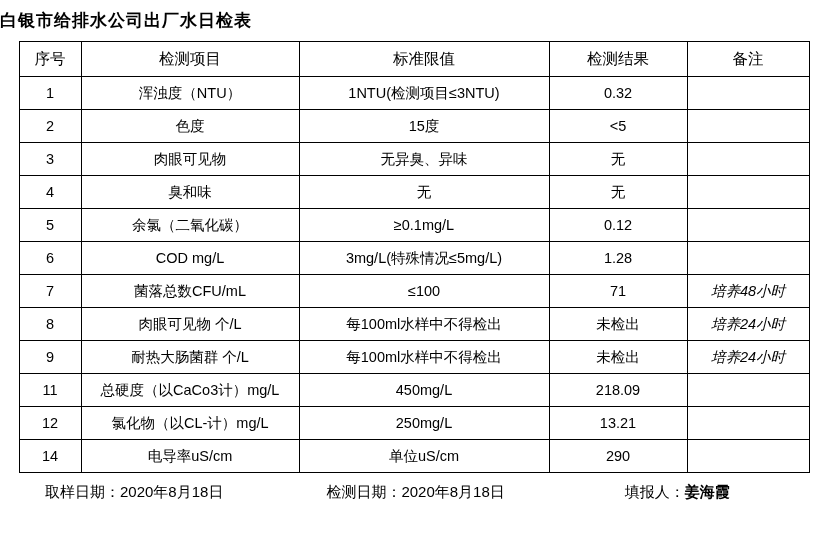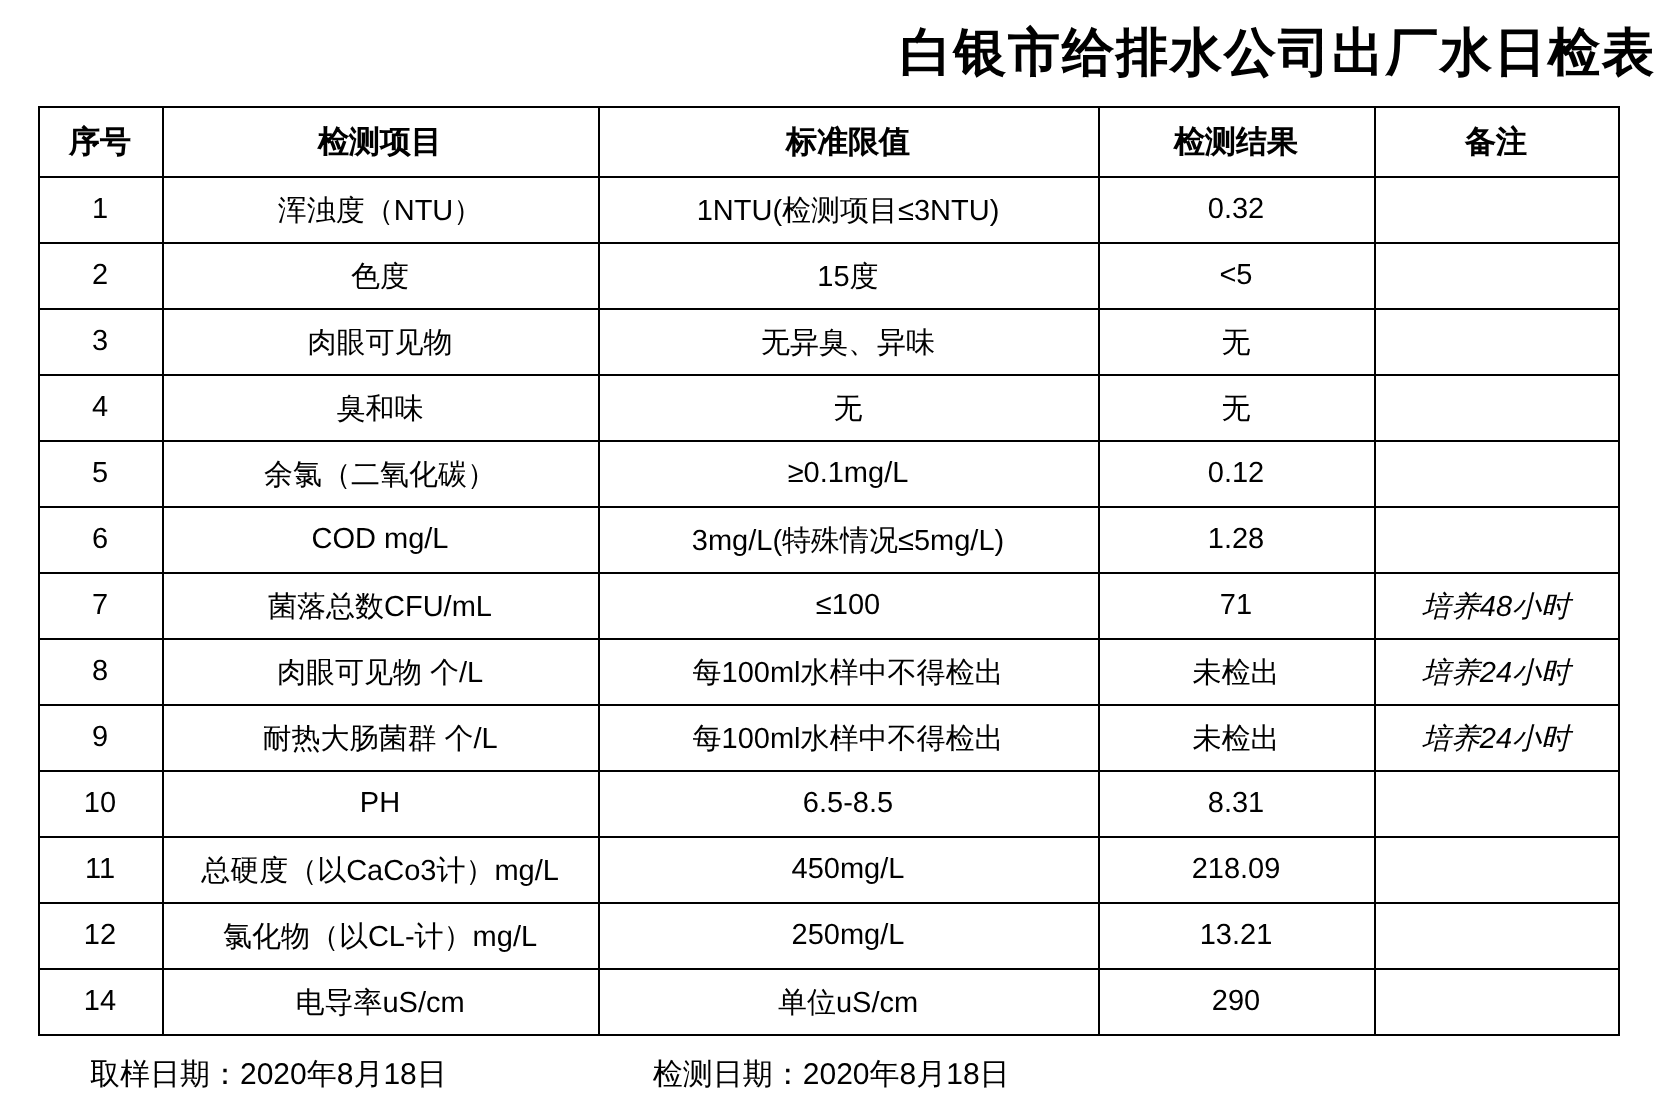--- a/index.html
+++ b/index.html
@@ -14,22 +14,22 @@
     color: #000000;
     overflow: hidden;
   }
   .page {
     position: relative;
     width: 828px;
     height: 548px;
     box-sizing: border-box;
   }
   .doc-title {
-    text-align: right;
-    font-size: 26px;
+    text-align: left;
+    font-size: 17px;
     font-weight: bold;
     letter-spacing: 1px;
     padding-top: 9px;
     padding-bottom: 9px;
     color: #000;
   }
   table.report {
     border-collapse: collapse;
     margin: 0 auto;
     width: 790px;
@@ -42,21 +42,20 @@
     font-size: 14.5px;
     height: 32px;
     padding: 0 2px;
     font-weight: normal;
     white-space: nowrap;
     overflow: hidden;
   }
   table.report thead th {
     height: 34px;
     font-size: 15.5px;
-    font-weight: bold;
   }
   col.c-no      { width: 62px; }
   col.c-item    { width: 218px; }
   col.c-limit   { width: 250px; }
   col.c-result  { width: 138px; }
   col.c-remark  { width: 122px; }
 
   .cell-item   { font-size: 15px; }
   .cell-limit  { font-size: 14px; }
   .cell-result { font-size: 14px; }
@@ -157,27 +156,20 @@
         <td class="cell-remark">培养24小时</td>
       </tr>
       <tr>
         <td class="cell-no">9</td>
         <td class="cell-item">耐热大肠菌群 个/L</td>
         <td class="cell-limit">每100ml水样中不得检出</td>
         <td class="cell-result">未检出</td>
         <td class="cell-remark">培养24小时</td>
       </tr>
       <tr>
-        <td class="cell-no">10</td>
-        <td class="cell-item">PH</td>
-        <td class="cell-limit">6.5-8.5</td>
-        <td class="cell-result">8.31</td>
-        <td class="cell-remark"></td>
-      </tr>
-      <tr>
         <td class="cell-no">11</td>
         <td class="cell-item">总硬度（以CaCo3计）mg/L</td>
         <td class="cell-limit">450mg/L</td>
         <td class="cell-result">218.09</td>
         <td class="cell-remark"></td>
       </tr>
       <tr>
         <td class="cell-no">12</td>
         <td class="cell-item">氯化物（以CL-计）mg/L</td>
         <td class="cell-limit">250mg/L</td>
@@ -194,15 +186,18 @@
     </tbody>
   </table>
 
   <div class="footer">
     <div class="f-sample">
       <span>取样日期：</span><span>2020年8月18日</span>
     </div>
     <div class="f-test">
       <span>检测日期：</span><span>2020年8月18日</span>
     </div>
+    <div class="f-filler">
+      <span>填报人：</span><span class="name-bold">姜海霞</span>
+    </div>
   </div>
 
 </div>
 
 </body></html>

